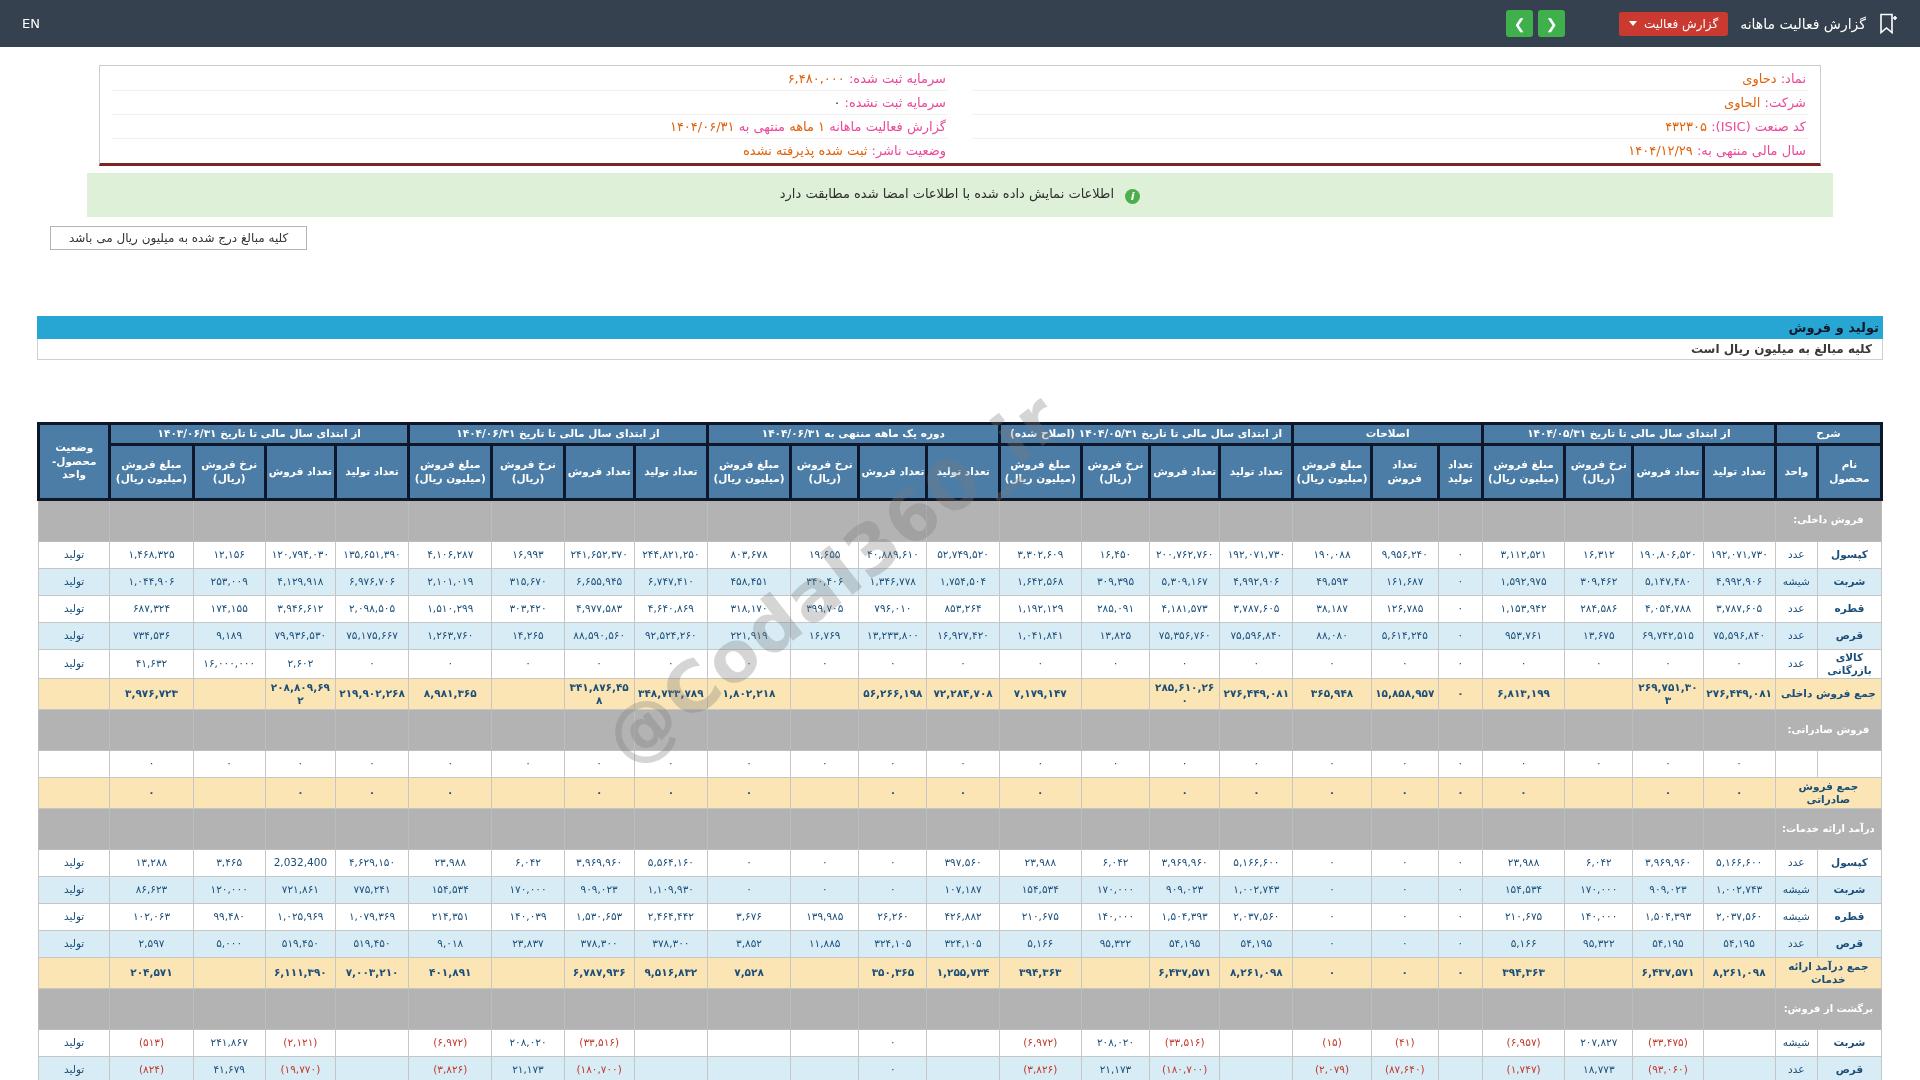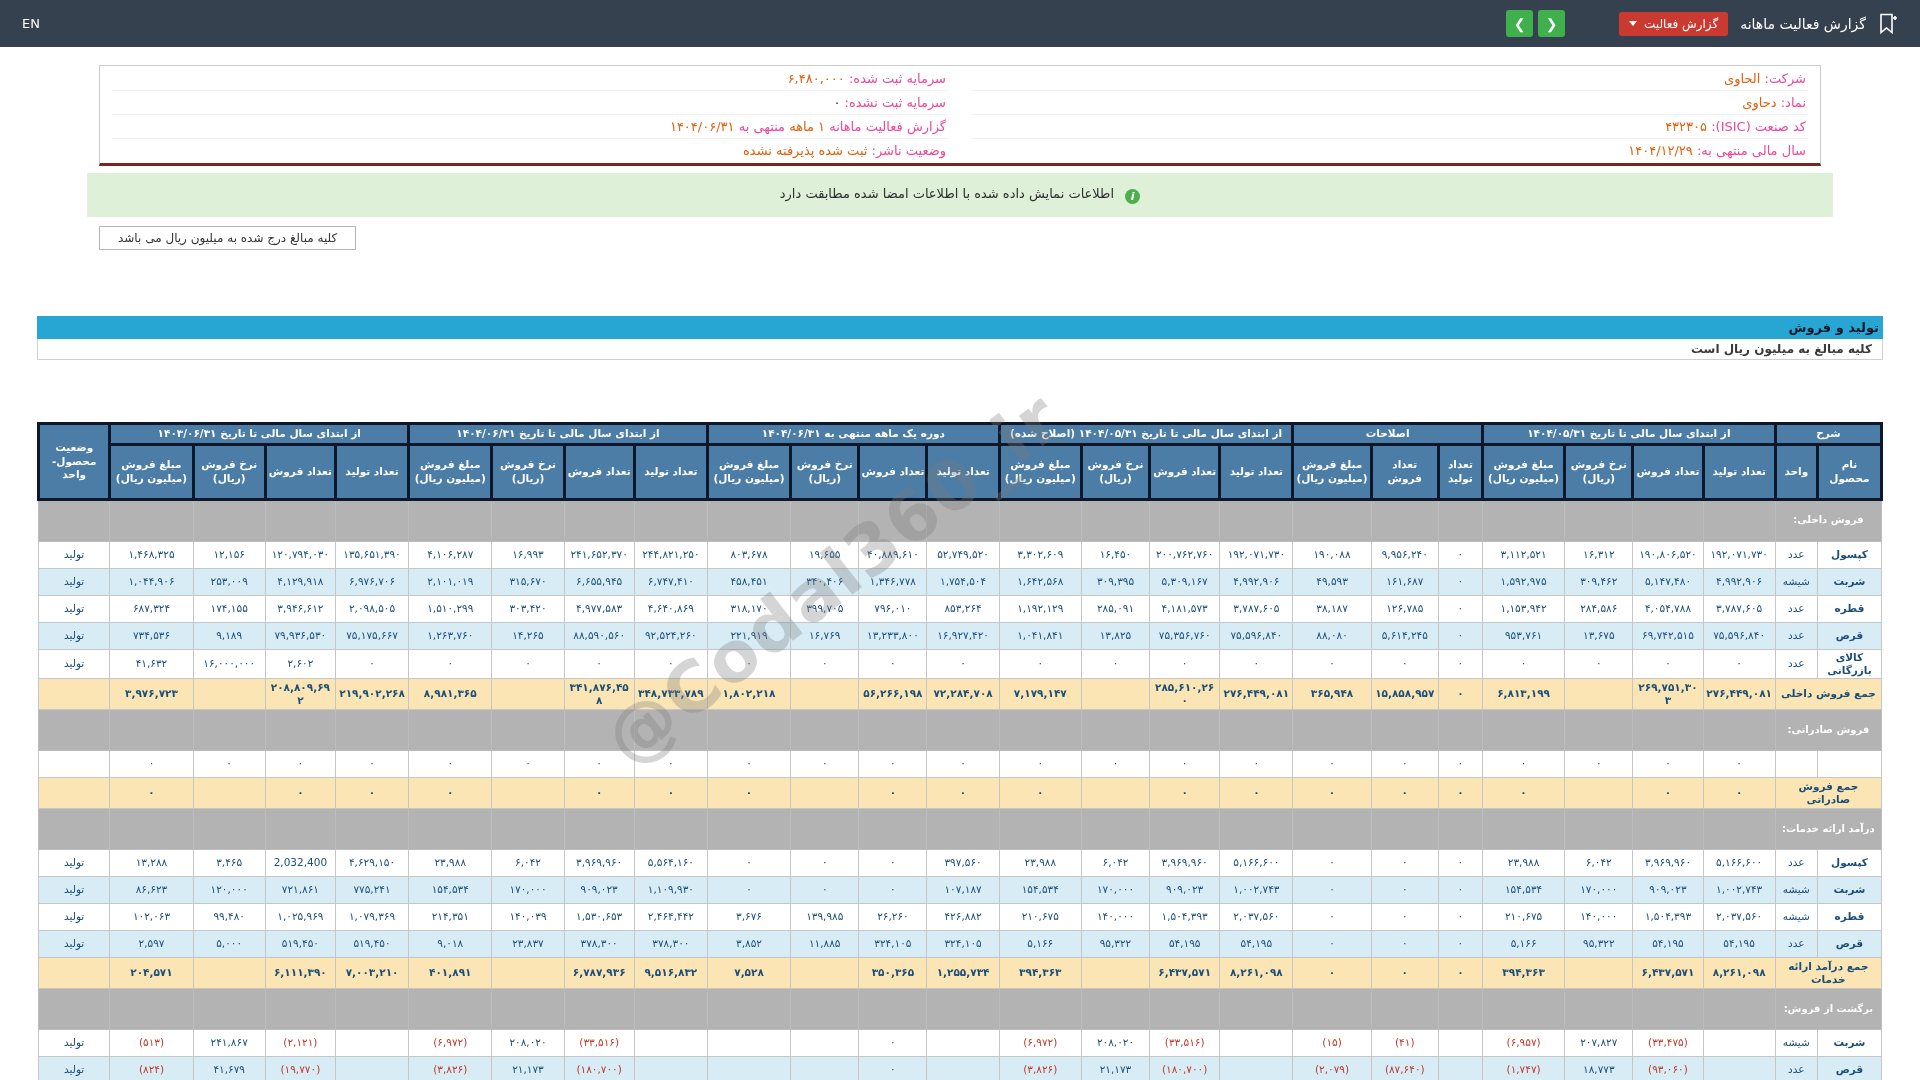--- a/index.html
+++ b/index.html
@@ -23,21 +23,21 @@
   .info-col{flex:1;padding:1px 12px;}
   .info-row{padding:3px 2px;font-size:13px;line-height:17px;}
   .info-row + .info-row{border-top:1px solid #f1f1f1;}
   .lbl{color:#ec4899;}
   .val{color:#e0620d;cursor:pointer;}
   .plain{color:#2b2b2b;}
   
   .green-bar{margin:7px 87px 0;background:#dff0d8;color:#2f2f2f;text-align:center;padding:13px 0;font-size:13px;}
   .info-icon{display:inline-block;width:15px;height:15px;border-radius:50%;background:#4cae4c;color:#fff;font-size:11px;font-weight:bold;font-style:italic;line-height:15px;text-align:center;margin-left:7px;vertical-align:-2px;}
   
-  .note-box{width:fit-content;margin:9px auto 0 99px;border:1px solid #b5b5b5;background:#fff;padding:4px 18px;font-size:12px;color:#333;text-align:right;}
+  .note-box{width:fit-content;margin:9px auto 0 50px;border:1px solid #b5b5b5;background:#fff;padding:4px 18px;font-size:12px;color:#333;text-align:right;}
   
   .main{margin:66px 37px 0;position:relative;}
   .blue-bar{background:#27a6d3;color:#0f172a;font-weight:bold;font-size:13px;padding:4px 4px;text-align:right;}
   .white-note{border:1px solid #cfcfcf;border-top:none;background:#fff;color:#3a3a3a;font-size:12px;font-weight:bold;padding:3px 10px;text-align:right;}
   
   table{width:100%;border-collapse:collapse;margin-top:62px;table-layout:fixed;direction:rtl;}
   th{background:#4c7da6;color:#fff;border:3px solid #0f172a;padding:2px 1px;font-weight:bold;font-size:10.5px;text-align:center;vertical-align:middle;line-height:1.3;}
   thead tr:nth-child(2) th{height:48px;}
   td{border:1px solid #c6c6c6;text-align:center;vertical-align:middle;color:#1b4e79;padding:1px 2px;font-size:10.5px;height:24px;line-height:1.25;word-wrap:break-word;}
   .sec td{background:#b3b3b3;height:38px;border-color:#bdbdbd;}
@@ -73,22 +73,22 @@
   </button>
   <div class="nav-arrows">
     <button class="arrow-btn">❮</button>
     <button class="arrow-btn">❯</button>
   </div>
   <span class="en">EN</span>
 </header>
 
 <div class="info-box">
   <div class="info-col" id="info-right">
+      <div class="info-row"><span class="lbl">نماد:</span> <span class="val">دحاوی</span> </div>
       <div class="info-row"><span class="lbl">شرکت:</span> <span class="val">الحاوی</span> </div>
-      <div class="info-row"><span class="lbl">نماد:</span> <span class="val">دحاوی</span> </div>
       <div class="info-row"><span class="lbl">کد صنعت (ISIC):</span> <span class="val">۴۳۲۳۰۵</span> </div>
       <div class="info-row"><span class="lbl">سال مالی منتهی به:</span> <span class="val">۱۴۰۴/۱۲/۲۹</span> </div>
     </div>
   <div class="info-col" id="info-left">
       <div class="info-row"><span class="lbl">سرمایه ثبت شده:</span> <span class="val">۶,۴۸۰,۰۰۰</span> </div>
       <div class="info-row"><span class="lbl">سرمایه ثبت نشده:</span> <span class="plain">۰</span> </div>
       <div class="info-row"><span class="lbl">گزارش فعالیت ماهانه</span> <span class="val">۱ ماهه</span> <span class="lbl">منتهی به</span> <span class="val">۱۴۰۴/۰۶/۳۱</span> </div>
       <div class="info-row"><span class="lbl">وضعیت ناشر:</span> <span class="val">ثبت شده پذیرفته نشده</span> </div>
     </div>
 </div>

